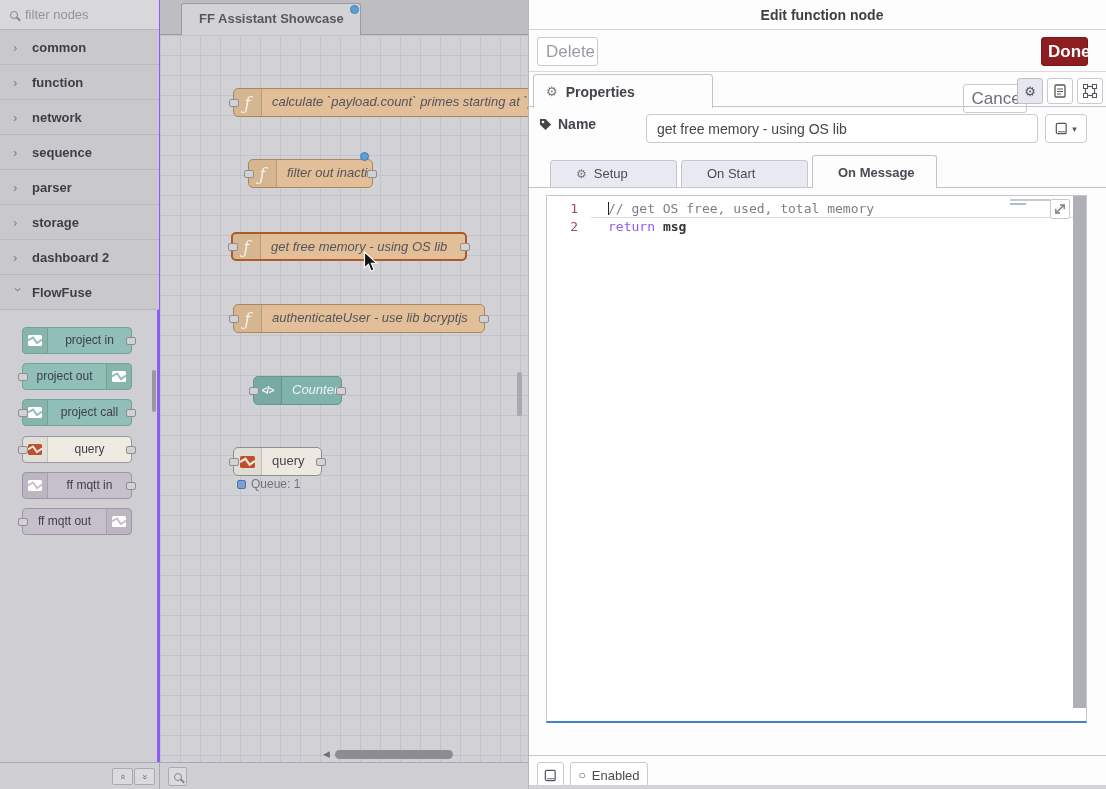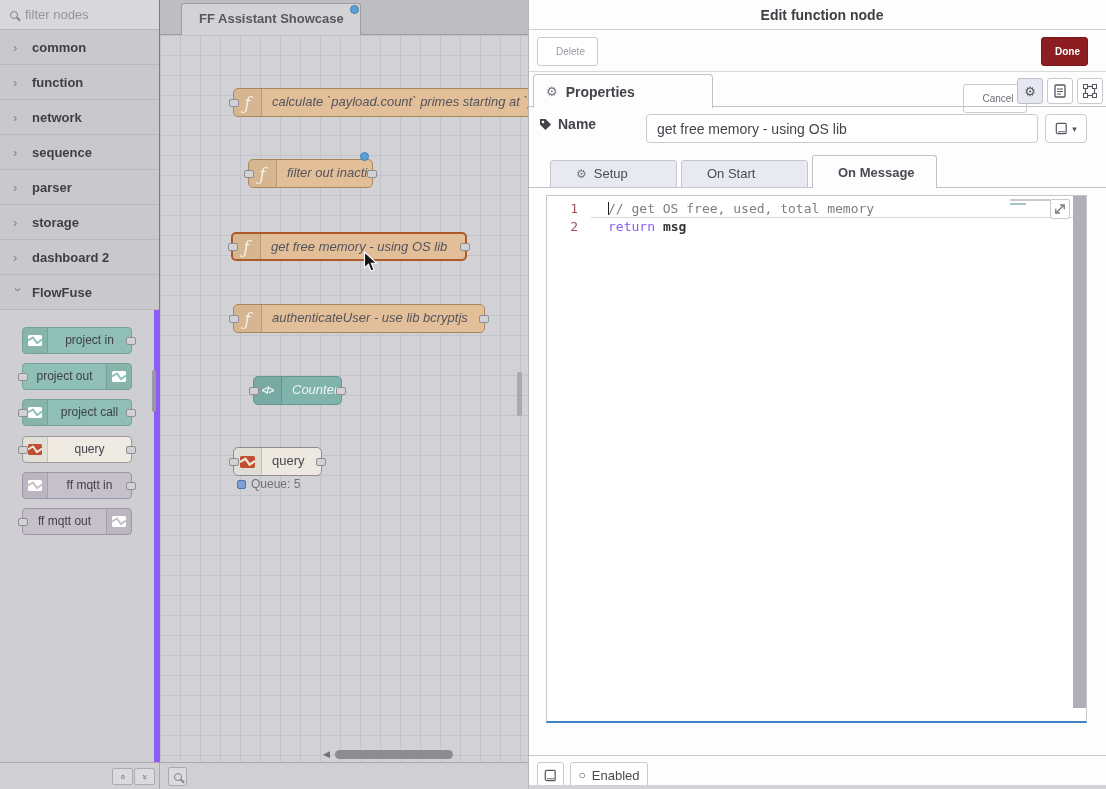--- a/index.html
+++ b/index.html
@@ -1,21 +1,21 @@
 <!DOCTYPE html>
 <html><head>
 <meta charset="utf-8">
 <style>
   * { margin:0; padding:0; box-sizing:border-box; }
   html,body { width:1106px; height:789px; overflow:hidden; }
   body { font-family:"Liberation Sans", sans-serif; }
   #app { position:relative; width:1106px; height:789px; background:#d2d2d6; overflow:hidden; }
 
   
-  #palette { position:absolute; left:0; top:0; width:160px; height:789px; background:#cfcfd3; border-right:6px solid #8b5cf6; }
+  #palette { position:absolute; left:0; top:0; width:160px; height:789px; background:#cfcfd3; border-right:3px solid #8b5cf6; }
   .pal-search { position:absolute; left:0; top:0; width:159px; height:30px; background:#d8d8db; border-bottom:1px solid #b5b5ba; display:flex; align-items:center; padding-left:10px; }
   .pal-search input { border:none; background:transparent; outline:none; font-size:13px; color:#55555c; width:120px; margin-left:7px; font-family:"Liberation Sans",sans-serif; }
   .pal-search input::placeholder { color:#94949b; }
   .lens { width:8px; height:8px; border:1.5px solid #85858c; border-radius:50%; position:relative; display:inline-block; }
   .lens::after { content:""; position:absolute; width:5px; height:1.5px; background:#85858c; transform:rotate(45deg); right:-4px; bottom:-2px; }
   .pal-cat { position:absolute; left:0; width:159px; height:35px; background:#c9c9cd; border-bottom:1px solid #b8b8bd; display:flex; align-items:center; cursor:pointer; }
   .pal-cat .chev { color:#7f7f87; font-size:13px; margin-left:13px; width:10px; display:inline-block; }
   .pal-cat .chev.open { transform:rotate(90deg); }
   .pal-cat .clabel { font-size:13px; font-weight:bold; color:#3e3e45; margin-left:9px; }
   .pnode { position:absolute; left:22px; width:110px; height:27px; border-radius:4px; display:flex; cursor:grab; }
@@ -57,21 +57,21 @@
   #qstatus { position:absolute; left:77px; top:477px; display:flex; align-items:center; }
   #qstatus .sq { width:9px; height:9px; background:#7c9fd4; border:1px solid #4f74a8; border-radius:2px; margin-right:5px; }
   #qstatus .stxt { font-size:12px; color:#71717a; }
   #hscroll-arrow { position:absolute; left:163px; top:749px; font-size:9px; color:#707076; cursor:pointer; }
   #hscroll-thumb { position:absolute; left:175px; top:750px; width:118px; height:9px; background:#8c8c92; border-radius:5px; cursor:pointer; }
   #vscroll-thumb { position:absolute; left:357px; top:372px; width:5px; height:44px; background:#a9a9af; border-radius:2px; cursor:pointer; }
 
   
   #panel { position:absolute; left:528px; top:0; width:578px; height:789px; background:#fdfdfe; border-left:1px solid #b5b5ba; }
   #panel-title { position:absolute; left:0; top:0; width:100%; height:30px; line-height:30px; padding-left:9px; font-size:14px; font-weight:bold; color:#3f3f45; border-bottom:1px solid #cfcfd4;text-align:center; }
-  .btn { position:absolute; height:29px; background:#fff; border:1px solid #c9c9cf; border-radius:3px; font-size:10px; text-align:center; cursor:pointer; font-family:"Liberation Sans",sans-serif;padding-left:6px; }
+  .btn { position:absolute; height:29px; background:#fff; border:1px solid #c9c9cf; border-radius:3px; font-size:17px; text-align:center; cursor:pointer; font-family:"Liberation Sans",sans-serif;padding-left:6px; }
   #btn-delete { left:8px; top:37px; width:61px; color:#9b9ba3; line-height:27px; }
   #btn-cancel { left:434px; top:37px; width:64px; color:#6e6e76; line-height:27px;margin-top:47px; }
   #btn-done { left:512px; top:37px; width:47px; background:#8c1d20; border-color:#7a181b; color:#fff; font-weight:bold; line-height:27px; }
   #btnrow-sep { position:absolute; left:0; top:71px; width:100%; height:1px; background:#d9d9dc; }
   #props-row { position:absolute; left:0; top:72px; width:100%; height:35px; border-bottom:1px solid #c2c2c8; }
   #props-tab { position:absolute; left:4px; top:2px; width:180px; height:34px; background:#fdfdfe; border:1px solid #c2c2c8; border-bottom:none; border-radius:4px 4px 0 0; display:flex; align-items:center; padding-left:12px; cursor:pointer; }
   #props-tab .gear { color:#76767e; font-size:13px; margin-right:8px; }
   #props-tab .ptxt { font-size:14px; font-weight:bold; color:#44444b; }
   .mini-btn { position:absolute; top:6px; width:26px; height:26px; background:#fff; border:1px solid #c9c9cf; border-radius:3px; display:flex; align-items:center; justify-content:center; color:#55555e; font-size:13px; cursor:pointer; }
   .mini-btn.active { background:#e7e7f2; border-color:#bfbfc6; }
@@ -275,21 +275,21 @@
           <svg width="15" height="12" viewBox="0 0 14 11">
             <rect width="14" height="11" rx="1.5" fill="#bf4f2e"></rect>
             <path d="M0 5.5 L5 2.5 L9 8 L14 4.5" stroke="#ede9e1" stroke-width="2" fill="none"></path>
           </svg>
         </span>
       <span class="nlabel upright">query</span>
       <span class="port pr" style="top:10px"></span>
     </div>
     <div id="qstatus">
       <span class="sq"></span>
-      <span class="stxt">Queue: 5</span>
+      <span class="stxt">Queue: 1</span>
     </div>
 
     <span id="hscroll-arrow">◀</span>
     <div id="hscroll-thumb"></div>
     <div id="vscroll-thumb"></div>
   </div>
 
   <div id="left-footer">
     <div class="vdiv"></div>
     <div class="foot-btn" style="left:112px; top:5px; width:21px; height:17px;">

